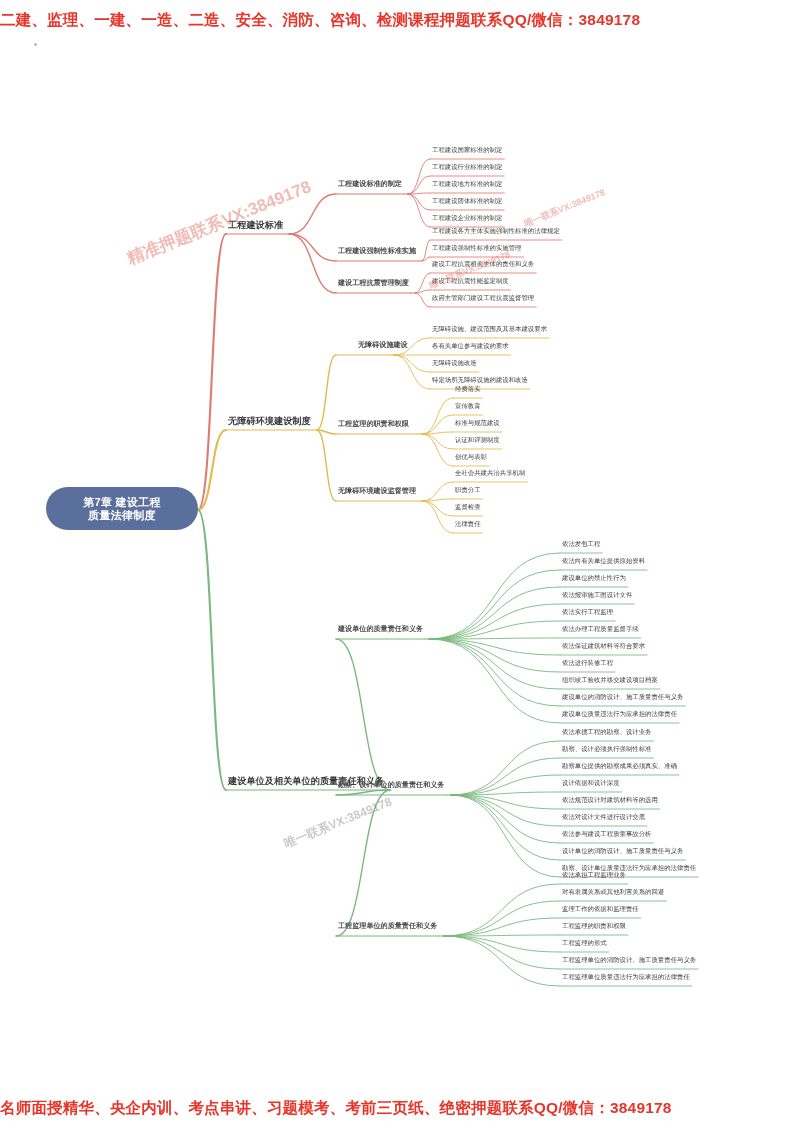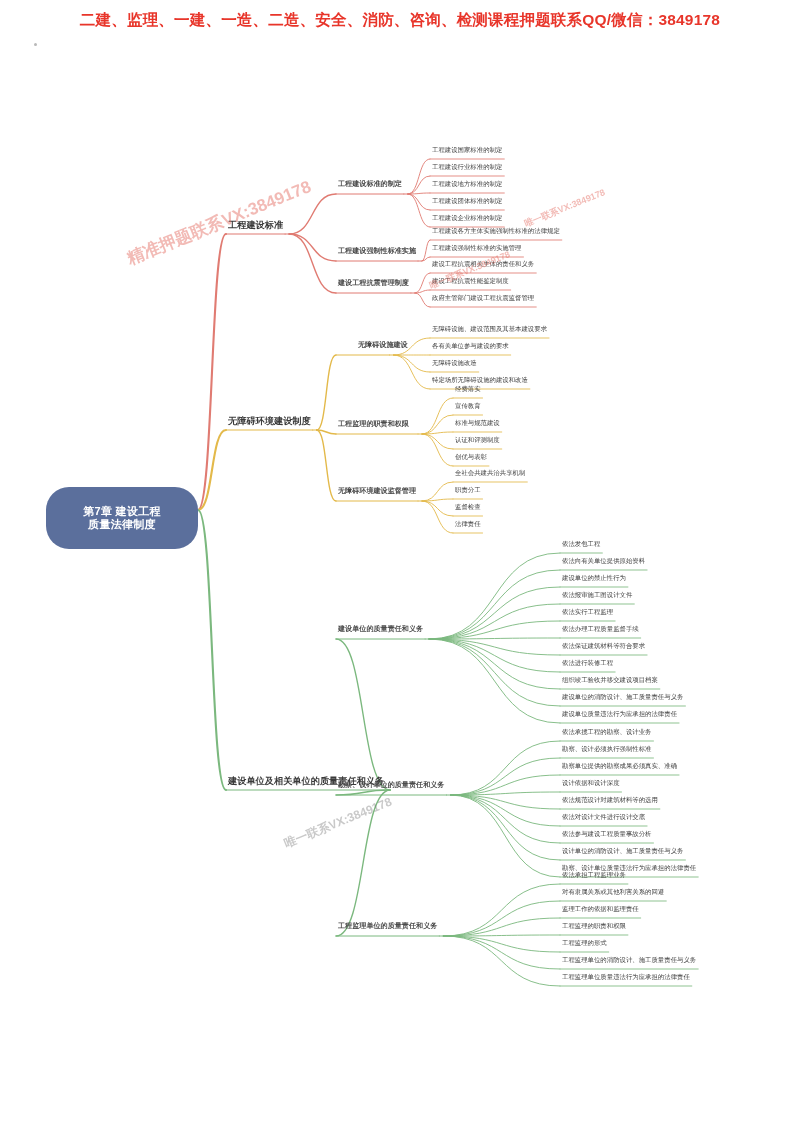--- a/index.html
+++ b/index.html
@@ -7,21 +7,20 @@
     margin: 0; padding: 0;
     width: 800px; height: 1132px;
     background: #ffffff;
     font-family: "Liberation Sans", "DejaVu Sans", sans-serif;
     overflow: hidden;
   }
   #page { position: relative; width: 800px; height: 1132px; background: #fff; }
 
   .banner {
     position: absolute; left: 0; width: 800px;
-    text-align: center;
     color: #e8352a;
     font-weight: bold;
     font-size: 15.5px;
     letter-spacing: 0.2px;
     white-space: nowrap;
   }
   #banner-top { top: 10px; }
   #banner-bottom { top: 1098px; }
 
   .speck { position: absolute; left: 34px; top: 43px; width: 3px; height: 3px;
@@ -32,21 +31,21 @@
 
   
   .node {
     position: absolute;
     white-space: nowrap;
     line-height: 1.15;
   }
 
   #root-node {
     left: 46px; top: 487px;
-    width: 152px; height: 62px;
+    width: 152px; height: 43px;
     background: #5b6f9c;
     border-radius: 23px;
     color: #ffffff;
     font-size: 11px;
     font-weight: bold;
     display: flex; flex-direction: column;
     align-items: center; justify-content: center;
     text-align: center;
     letter-spacing: 0.3px;
   }
@@ -300,13 +299,14 @@
       <div class="node lvl3" style="left: 562px; top: 939px;"><span>工程监理的形式</span></div>
       <div class="node lvl3" style="left: 562px; top: 956px;"><span>工程监理单位的消防设计、施工质量责任与义务</span></div>
       <div class="node lvl3" style="left: 562px; top: 973px;"><span>工程监理单位质量违法行为应承担的法律责任</span></div>
     </div>
 
   <div class="wm wm-red" id="wm1">精准押题联系VX:3849178</div>
   <div class="wm" id="wm2">唯一联系VX:3849178</div>
   <div class="wm wm-red" id="wm3">唯一联系VX:3849178</div>
   <div class="wm wm-red" id="wm4">唯一联系VX:3849178</div>
 
+  <div class="banner" id="banner-bottom">名师面授精华、央企内训、考点串讲、习题模考、考前三页纸、绝密押题联系QQ/微信：3849178</div>
 </div>
 
 </body></html>

